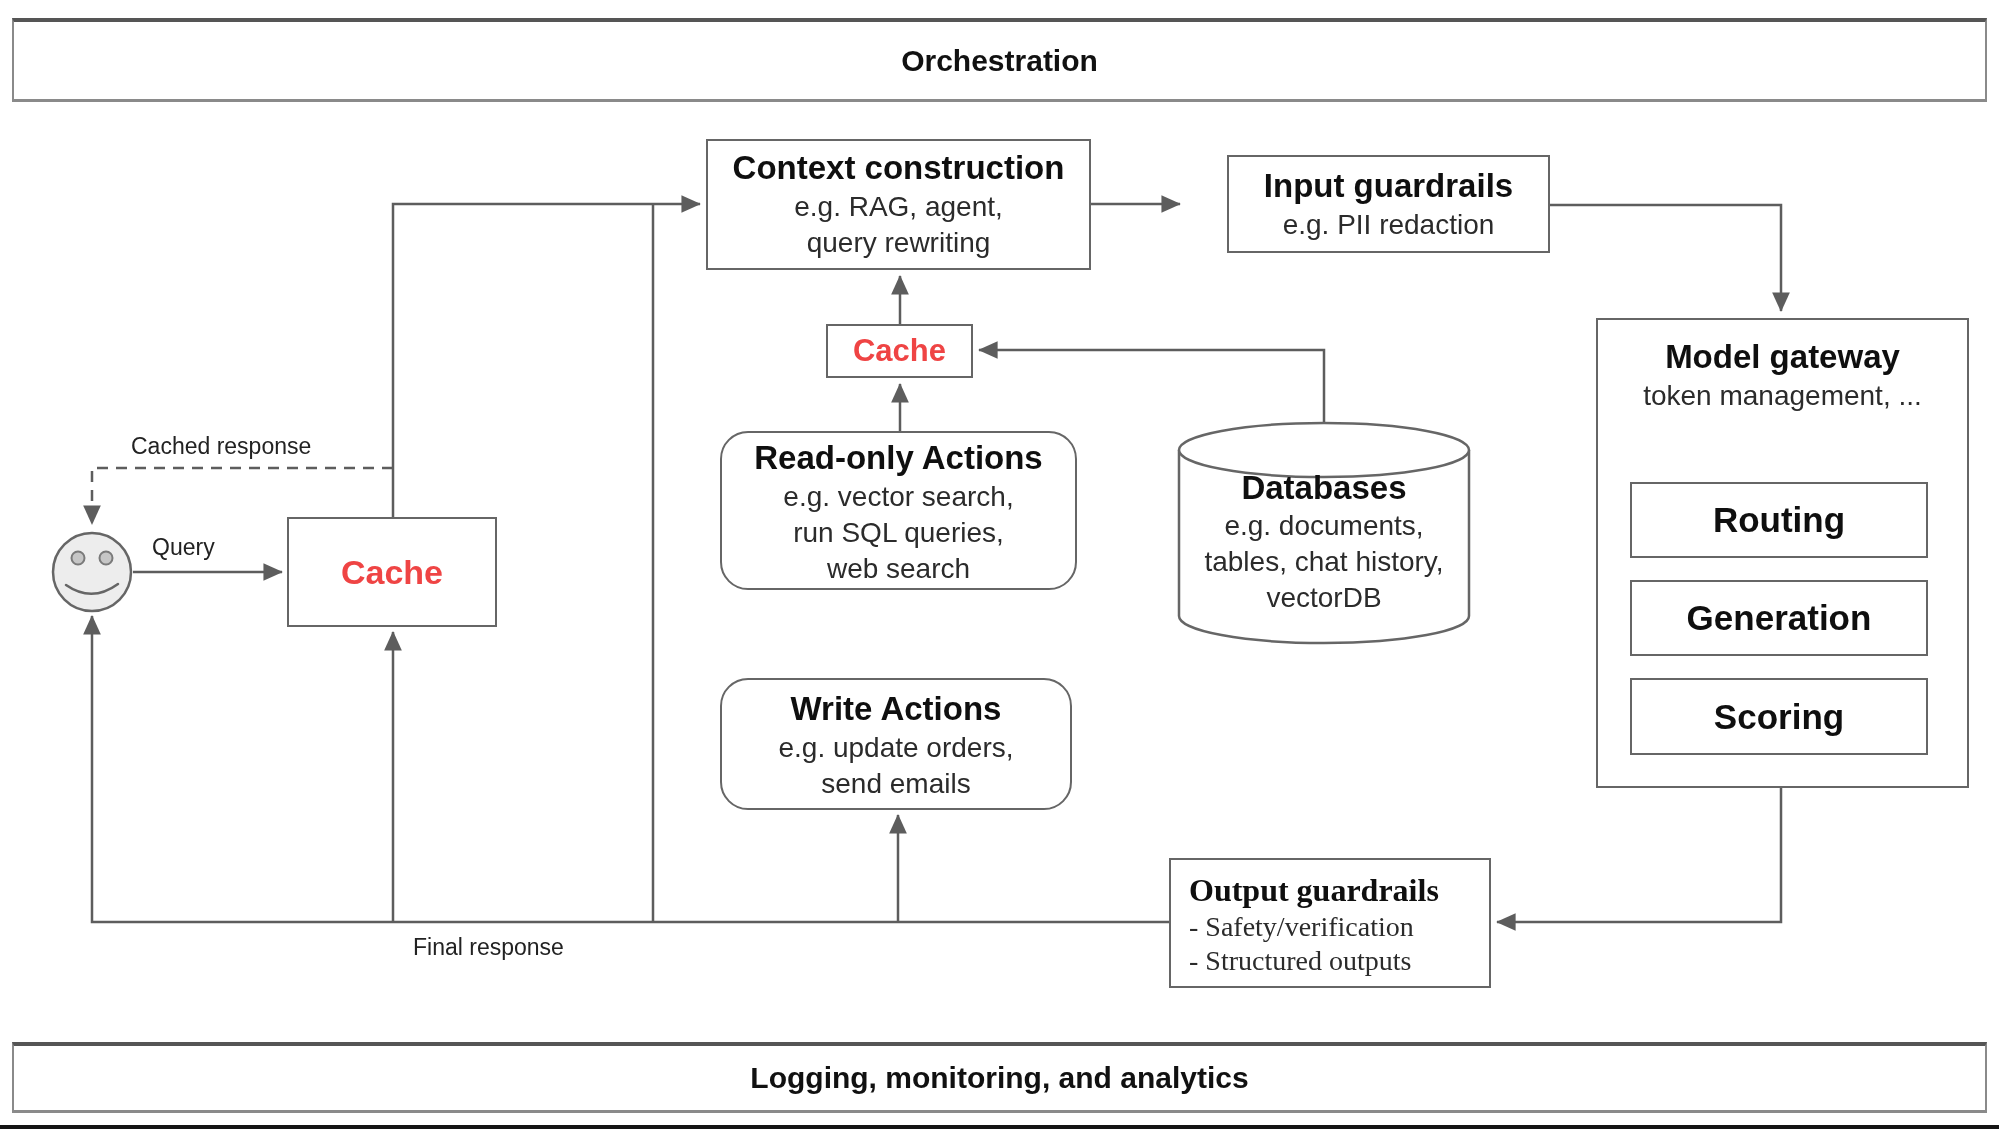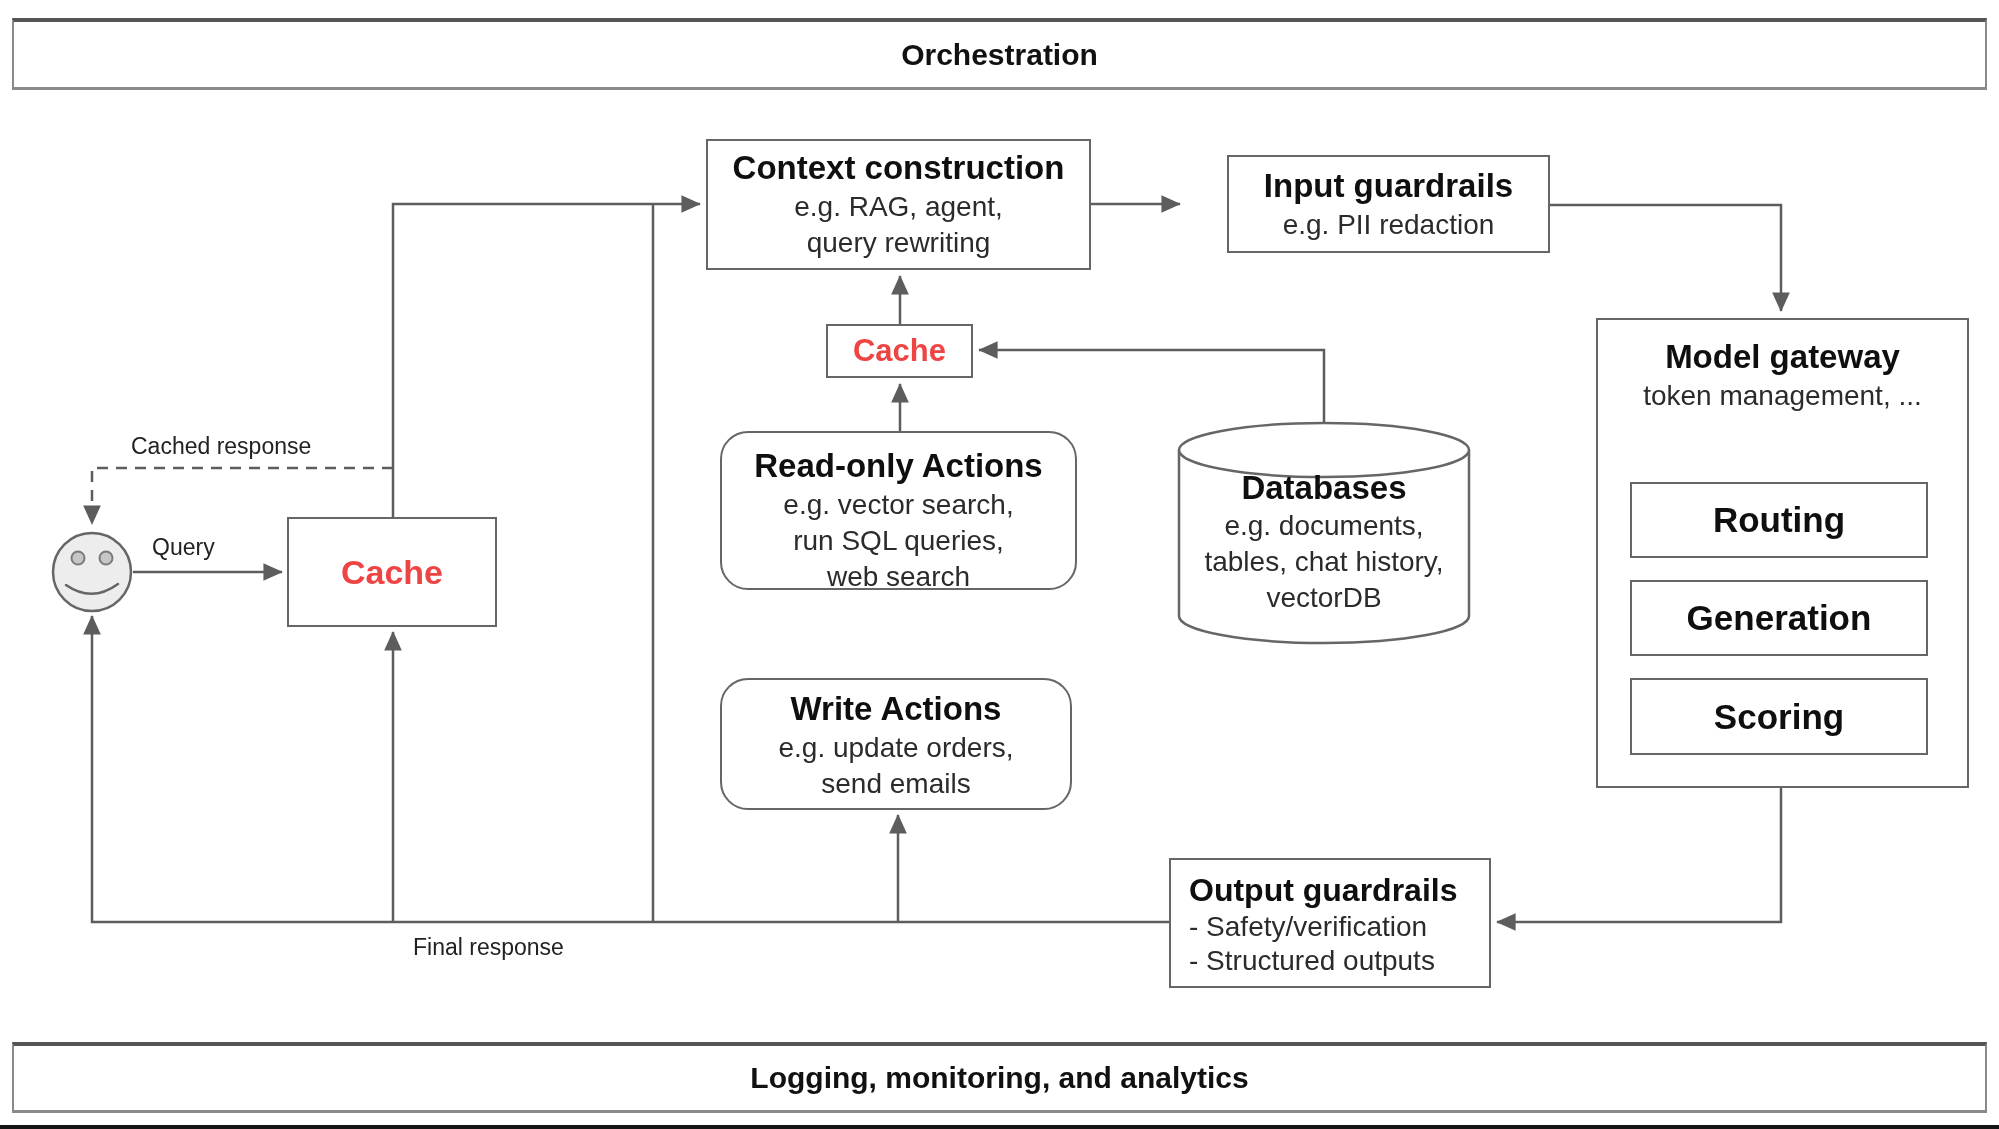--- a/index.html
+++ b/index.html
@@ -79,21 +79,21 @@
     </g>
 
     <g>
       <circle cx="92" cy="572" r="39" fill="#ededed" stroke="#666" stroke-width="2.5"></circle>
       <circle cx="78" cy="558" r="6.5" fill="#c6c6c6" stroke="#7a7a7a" stroke-width="2"></circle>
       <circle cx="106" cy="558" r="6.5" fill="#c6c6c6" stroke="#7a7a7a" stroke-width="2"></circle>
       <path d="M 66 585 Q 92 603 118 584" fill="none" stroke="#666" stroke-width="2.5" stroke-linecap="round"></path>
     </g>
   </svg>
 
-  <div class="band" style="left:12px;top:18px;width:1975px;height:72px;">
+  <div class="band" style="left:12px;top:18px;width:1975px;height:84px;">
     <span>Orchestration</span>
   </div>
 
   <div class="node" style="left:706px;top:139px;width:385px;height:131px;padding-top:6px;">
     <div class="t">Context construction</div>
     <div class="b">e.g. RAG, agent,</div>
     <div class="b">query rewriting</div>
   </div>
 
   <div class="node" style="left:1186px;top:155px;width:323px;height:98px;padding-top:8px;margin-left:41px;">
@@ -112,21 +112,21 @@
     <span>Generation</span>
   </div>
   <div class="gwchild" style="left:1630px;top:678px;width:298px;height:77px;">
     <span>Scoring</span>
   </div>
 
   <div class="node centered" style="left:826px;top:324px;width:147px;height:54px;border-width:2px;">
     <span class="cache-t" style="font-size:31px;">Cache</span>
   </div>
 
-  <div class="node rounded" style="left:720px;top:431px;width:357px;height:159px;padding-top:12px;">
+  <div class="node rounded" style="left:720px;top:431px;width:357px;height:159px;padding-top:4px;">
     <div class="t">Read-only Actions</div>
     <div class="b">e.g. vector search,</div>
     <div class="b">run SQL queries,</div>
     <div class="b">web search</div>
   </div>
 
   <div class="dbtext" style="left:1179px;top:468px;width:290px;">
     <div class="t">Databases</div>
     <div class="b">e.g. documents,</div>
     <div class="b">tables, chat history,</div>
@@ -136,21 +136,21 @@
   <div class="node centered" style="left:287px;top:517px;width:210px;height:110px;">
     <span class="cache-t">Cache</span>
   </div>
 
   <div class="node rounded" style="left:720px;top:678px;width:352px;height:132px;padding-top:8px;">
     <div class="t">Write Actions</div>
     <div class="b">e.g. update orders,</div>
     <div class="b">send emails</div>
   </div>
 
-  <div class="node leftalign" style="left:1169px;top:858px;width:322px;height:130px;padding-top:10px;">
+  <div class="node leftalign" style="left:1169px;top:858px;width:322px;height:130px;padding-top:10px;font-family:Liberation Serif, serif;">
     <div class="t" style="font-size:32px;line-height:40px;">Output guardrails</div>
     <div class="b" style="line-height:34px;">- Safety/verification</div>
     <div class="b" style="line-height:34px;">- Structured outputs</div>
   </div>
 
   <div class="freetext" style="left:152px;top:534px;">Query</div>
   <div class="freetext" style="left:131px;top:433px;">Cached response</div>
   <div class="freetext" style="left:413px;top:934px;">Final response</div>
 
   <div class="band" style="left:12px;top:1042px;width:1975px;height:71px;">

